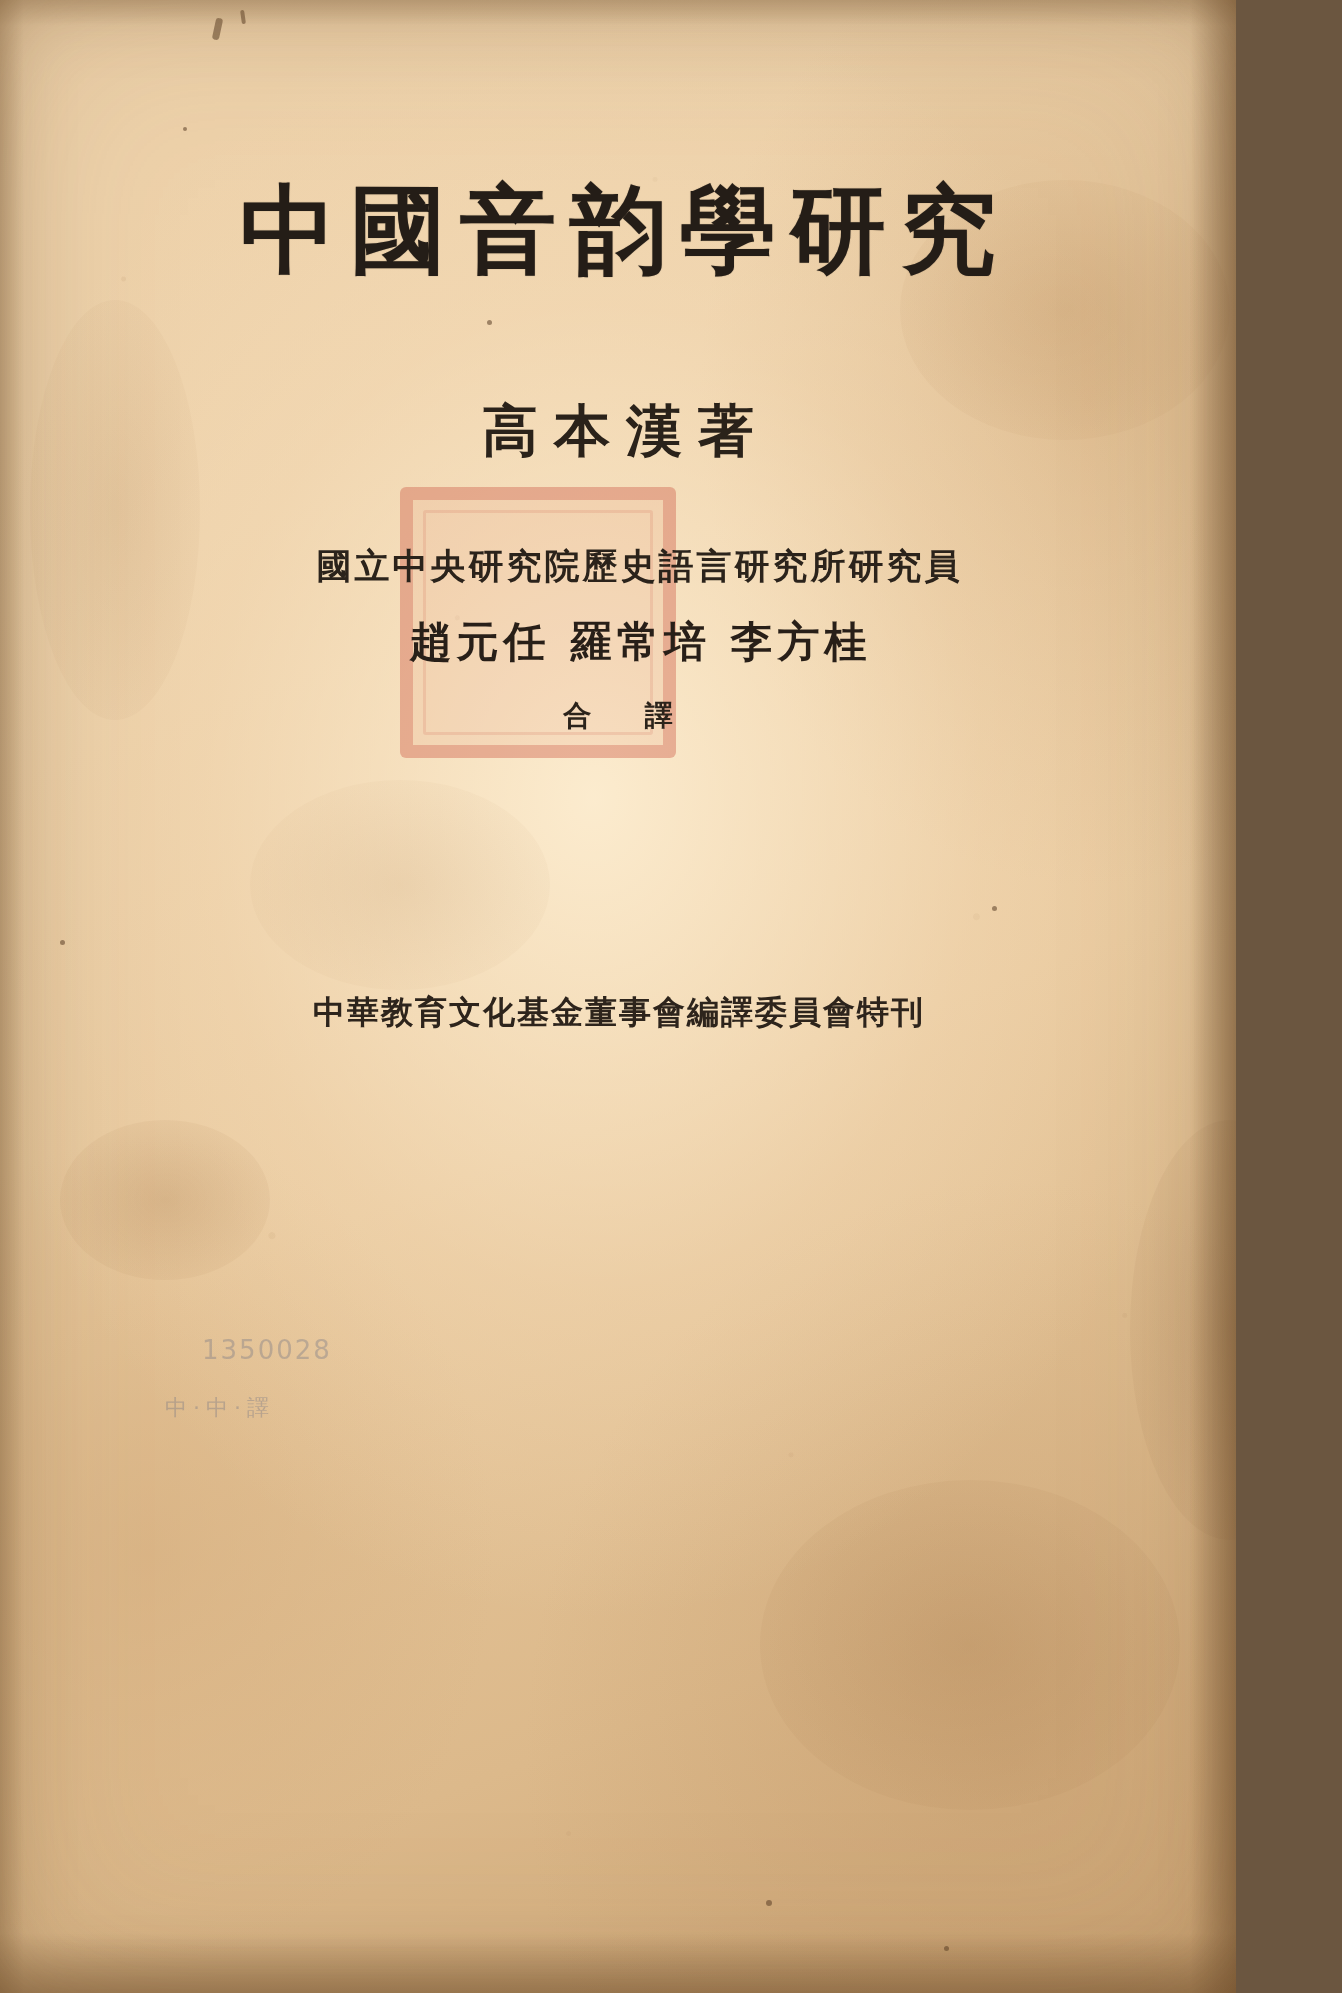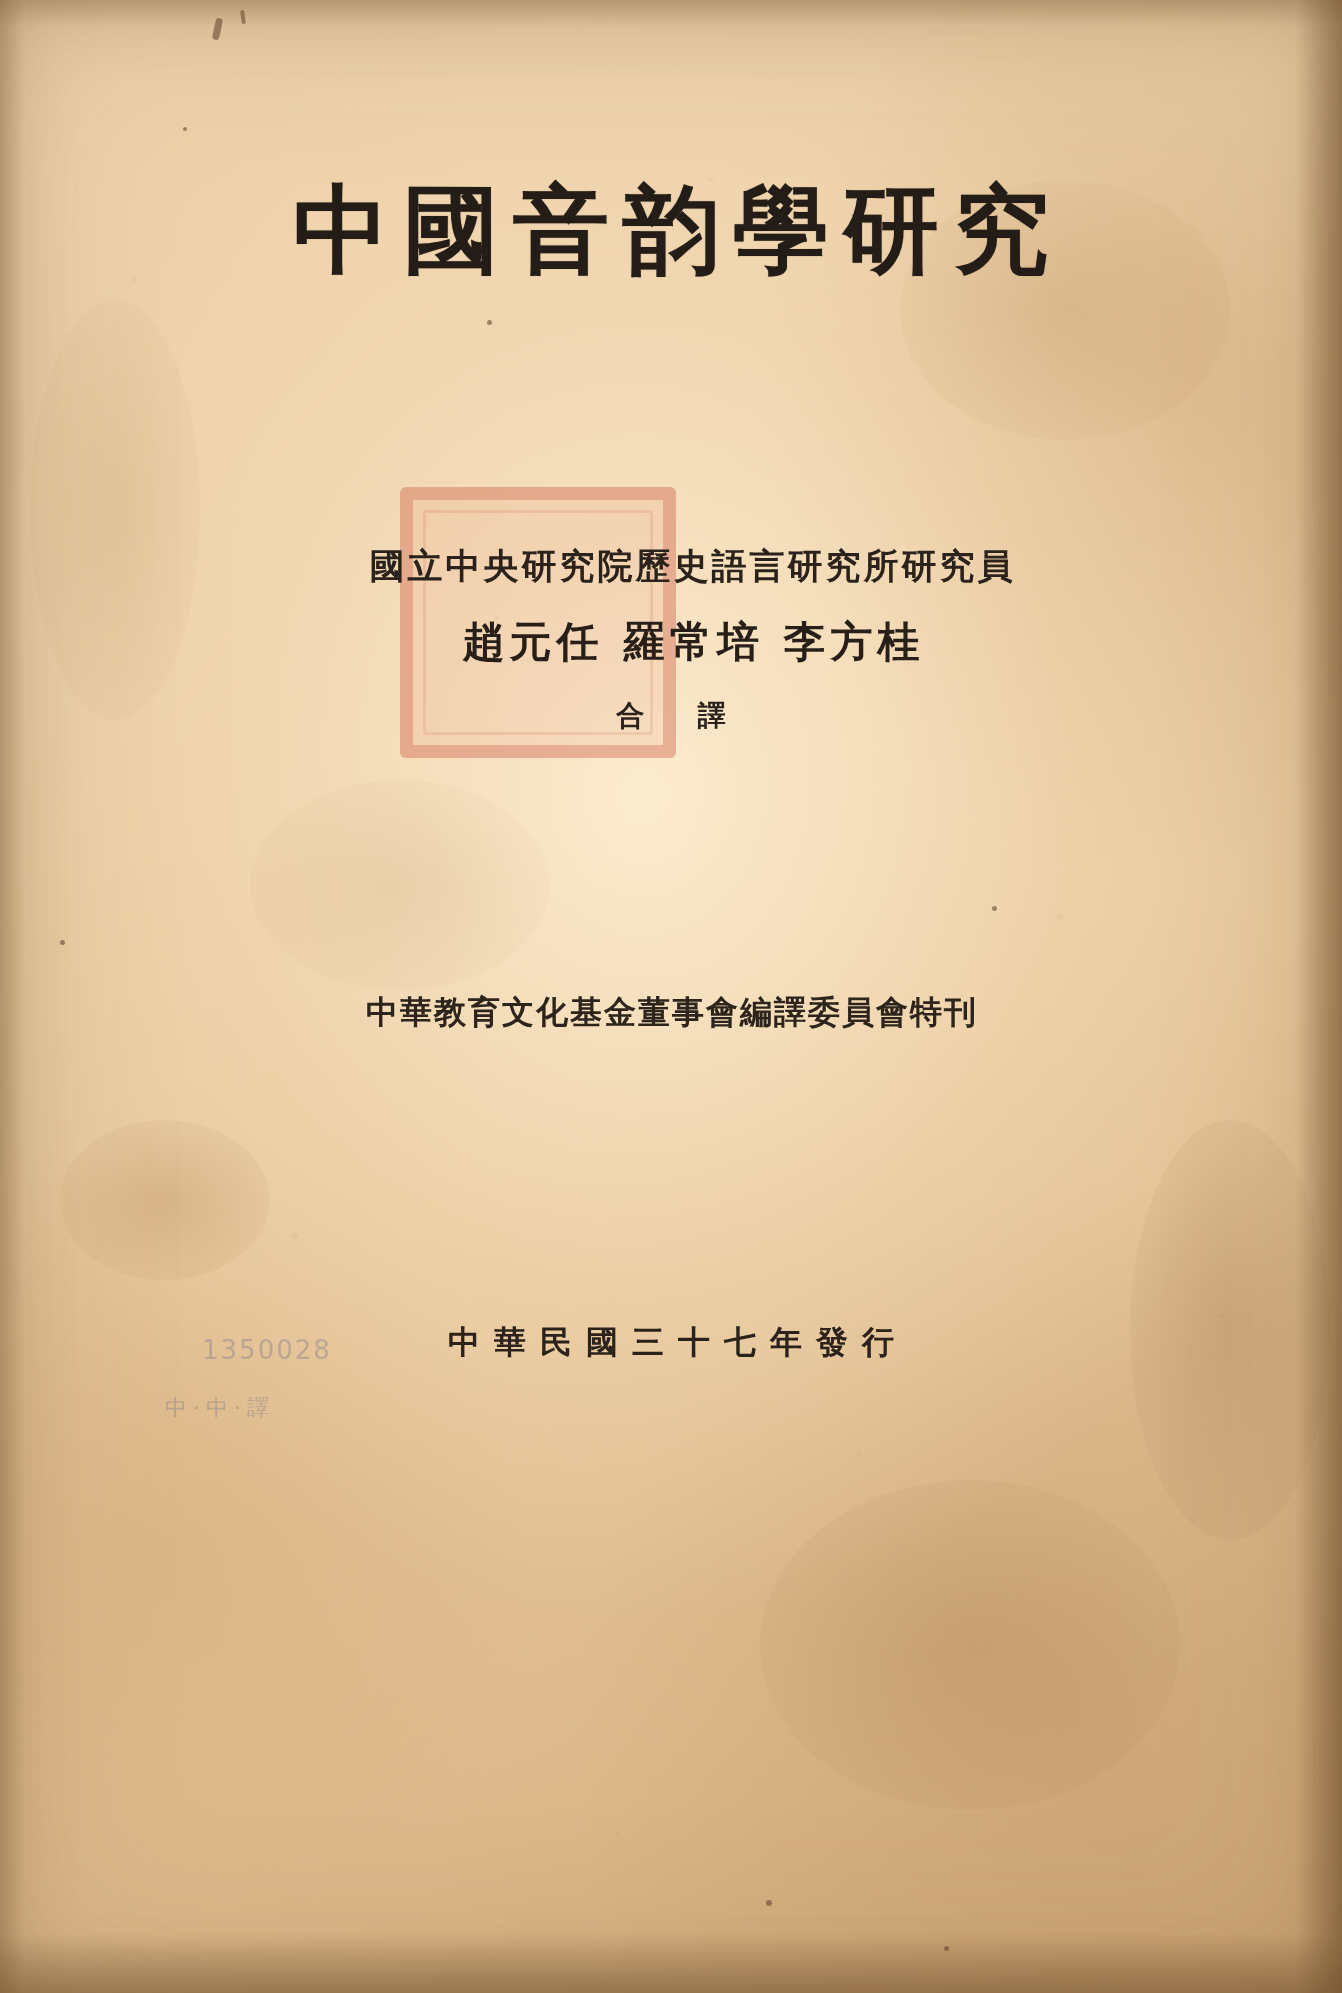--- a/index.html
+++ b/index.html
@@ -9,21 +9,21 @@
   }
   body {
     width: 1342px;
     height: 1993px;
     overflow: hidden;
     font-family: "DejaVu Serif", serif;
   }
 
   .page {
     position: relative;
-    width: 1342px;
+    width: 1236px;
     height: 1993px;
     overflow: hidden;
     background:
       radial-gradient(ellipse 70% 55% at 48% 40%, rgba(255,241,214,0.85) 0%, rgba(250,226,192,0.35) 45%, rgba(228,195,152,0.0) 75%),
       radial-gradient(ellipse 40% 30% at 12% 78%, rgba(212,172,124,0.55) 0%, rgba(212,172,124,0.0) 70%),
       radial-gradient(ellipse 45% 35% at 88% 20%, rgba(206,166,118,0.5) 0%, rgba(206,166,118,0.0) 70%),
       radial-gradient(ellipse 55% 40% at 82% 88%, rgba(196,155,108,0.5) 0%, rgba(196,155,108,0.0) 72%),
       linear-gradient(160deg, #efd3ac 0%, #ecd0a8 25%, #e7c79b 55%, #dcb98b 80%, #cfa878 100%);
   }
 
@@ -248,25 +248,25 @@
   <div class="fleck" style="left:60px;  top:940px; width:5px;  height:5px;  border-radius:50%;"></div>
   <div class="fleck" style="left:766px; top:1900px;width:6px;  height:6px;  border-radius:50%;"></div>
   <div class="fleck" style="left:944px; top:1946px;width:5px;  height:5px;  border-radius:50%;"></div>
 
   <div class="seal">
     <div class="seal-inner"></div>
   </div>
 
   <div class="content">
     <div class="title">中國音韵學研究</div>
+    <div class="author">高本漢著</div>
     <div class="affiliation">國立中央研究院歷史語言研究所研究員</div>
     <div class="translators">趙元任 羅常培 李方桂</div>
     <div class="jointly">合 譯</div>
     <div class="series">中華教育文化基金董事會編譯委員會特刊</div>
-    <div class="pubdate">中華民國三十七年發行</div>
   </div>
 
   <div class="mark mark-number">1350028</div>
   <div class="mark mark-label">中·中·譯</div>
 
   <div class="edge-top"></div>
   <div class="edge-left"></div>
   <div class="edge-right"></div>
   <div class="edge-bottom"></div>
   <div class="vignette"></div>

